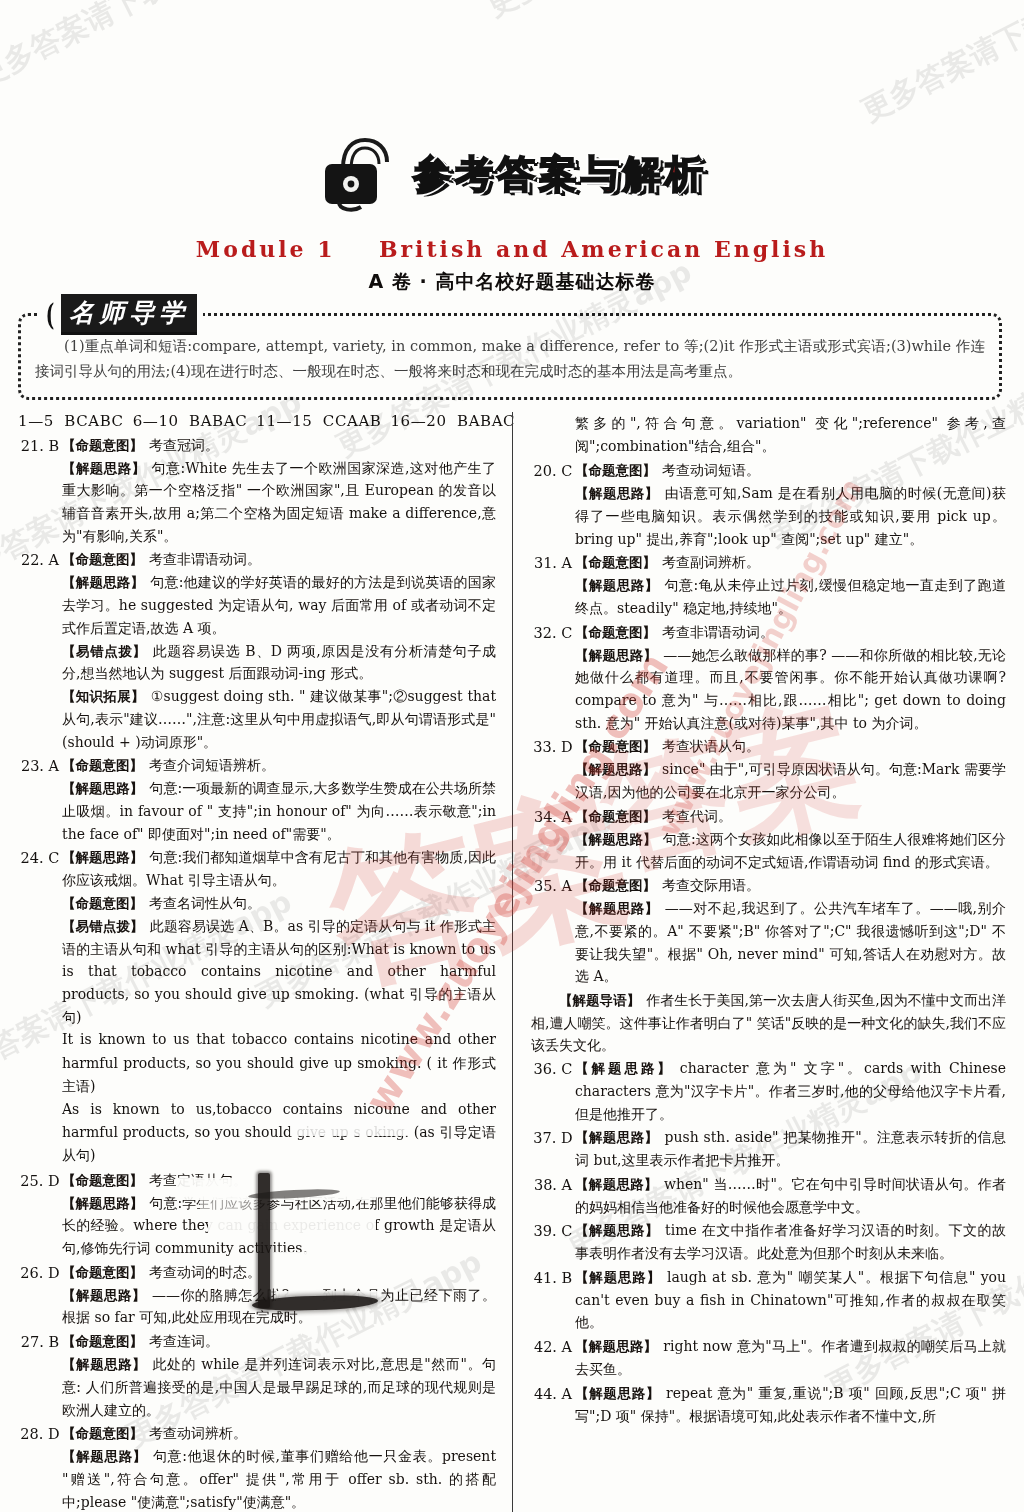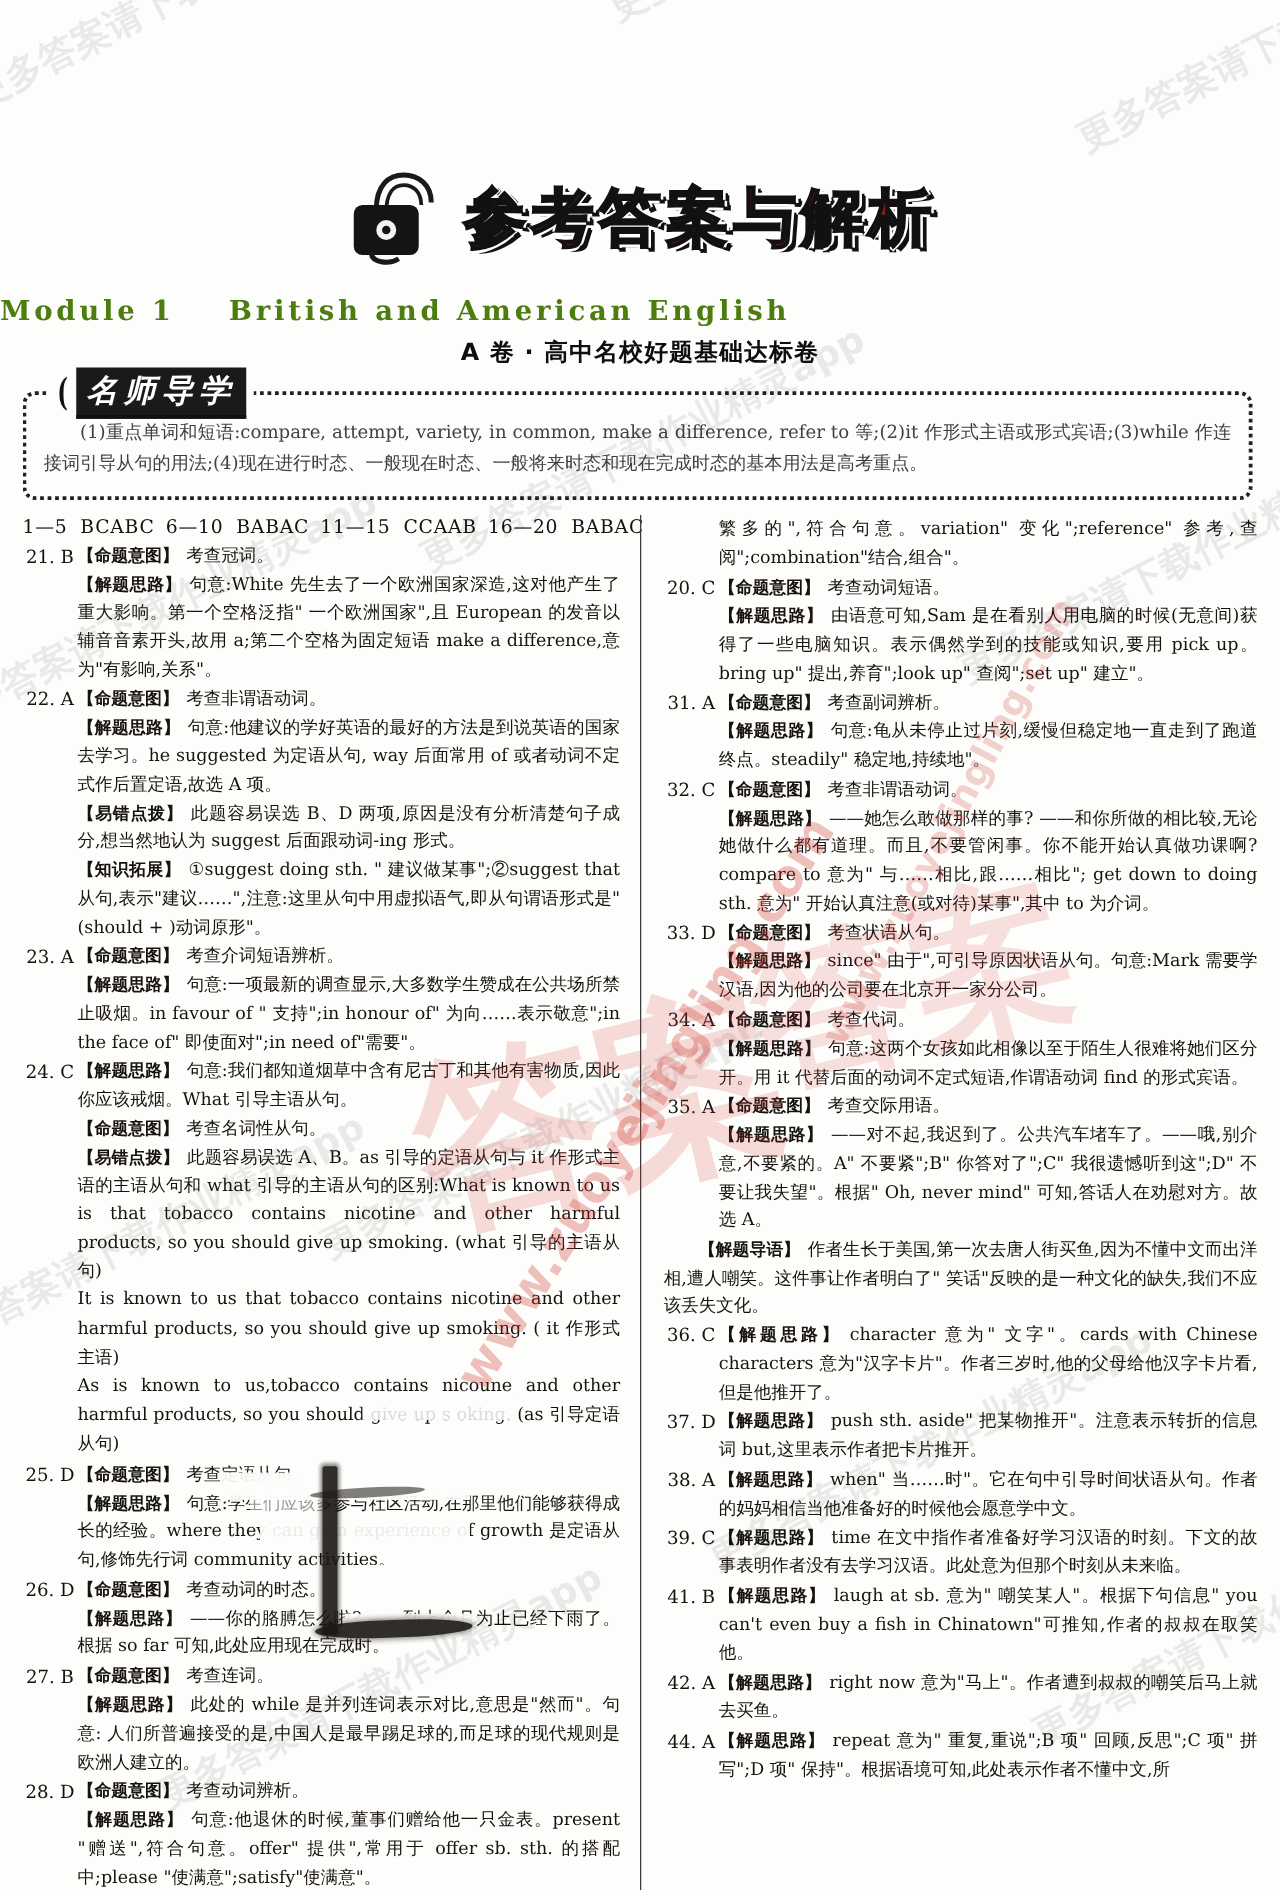--- a/index.html
+++ b/index.html
@@ -37,33 +37,34 @@
     position:relative;
     height:112px;
     margin:118px 0 0 0;
     display:flex;align-items:center;justify-content:center;
   }
   .lock-icon{
     width:92px;height:80px;position:relative;margin-right:4px;flex:0 0 auto;
   }
   .banner-title{
     font-family:"DejaVu Sans","Liberation Sans",sans-serif;
-    font-size:50px;font-weight:700;letter-spacing:4px;
+    font-size:38px;font-weight:700;letter-spacing:4px;
     color:#7f1d1d;
     -webkit-text-stroke:2px #111;
     text-shadow:
       3px 0 0 #fff, -3px 0 0 #fff, 0 3px 0 #fff, 0 -3px 0 #fff,
       5px 2px 0 #111, 6px 3px 0 #111;
     line-height:1;
   }
 
   .module-line{
+    text-align:center;
     font-family:"DejaVu Serif","Liberation Serif",serif;
     font-weight:700;font-size:22px;letter-spacing:1px;
-    margin-top:6px;color:#4d7c0f;
+    margin-top:6px;color:#b91c1c;
   }
   .module-line .mod-sp{letter-spacing:3px;}
   .paper-line{
     text-align:center;
     font-family:"DejaVu Sans","Liberation Sans",sans-serif;
     font-weight:700;font-size:19px;letter-spacing:1px;
     margin-top:7px;color:#100d0c;
   }
 
   

